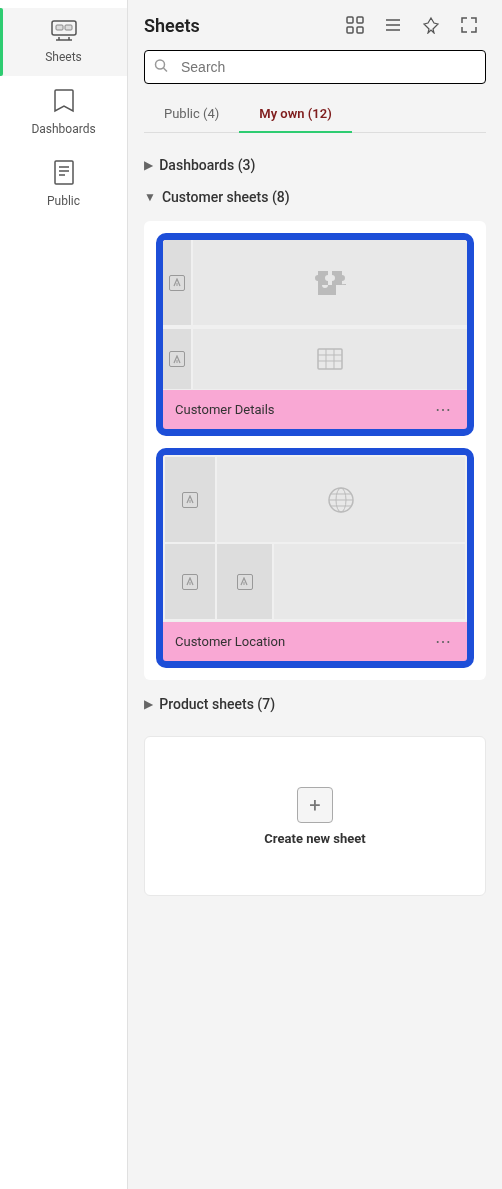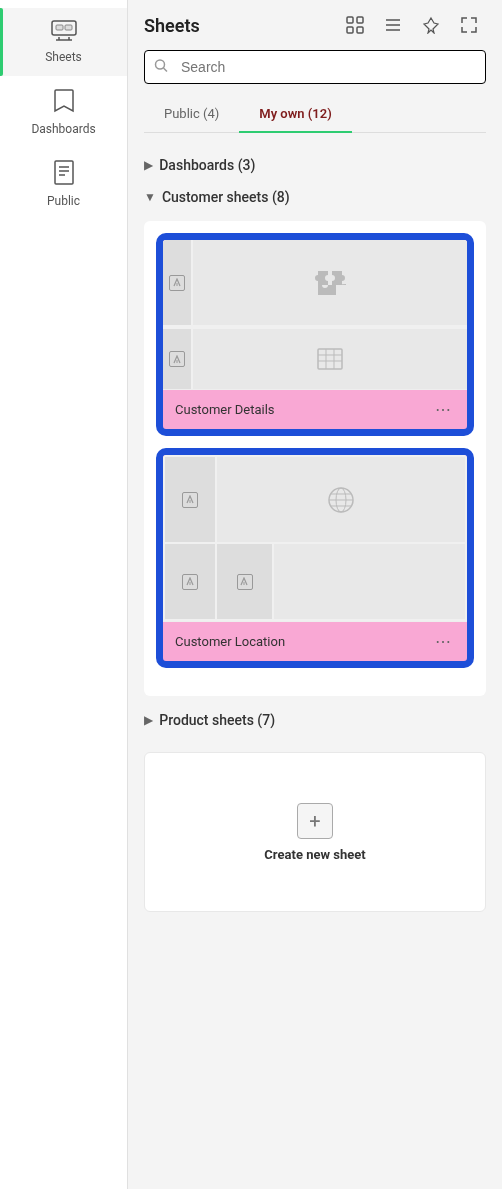--- a/index.html
+++ b/index.html
@@ -175,21 +175,21 @@
 
     
     .sheet-card {
       background: #f9a8d4;
       border: 7px solid #1d4ed8;
       border-radius: 10px;
       margin-bottom: 12px;
       overflow: hidden;
     }
     .sheet-card:last-of-type {
-      margin-bottom: 16px;
+      margin-bottom: 0;
     }
 
     
     .sheet-footer {
       padding: 10px 12px;
       display: flex;
       align-items: center;
       justify-content: space-between;
       border-top: 1px solid #eee;
     }

